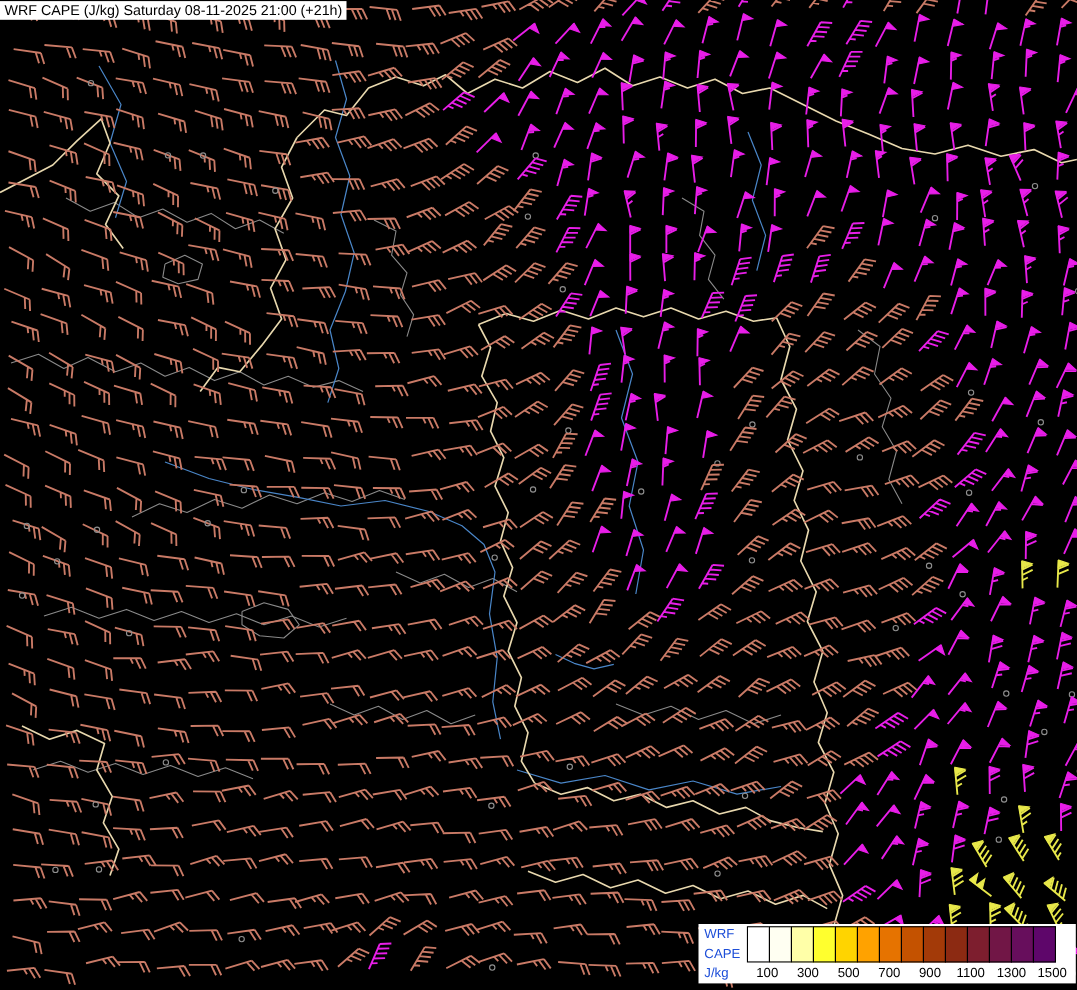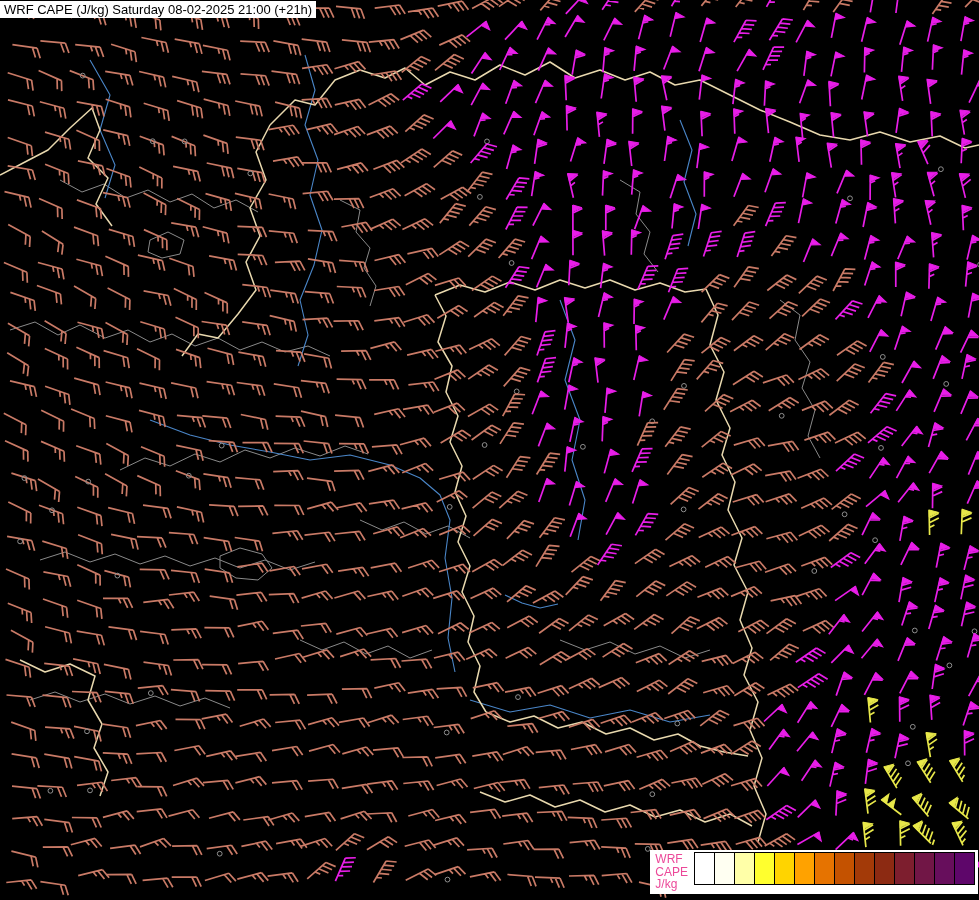--- a/index.html
+++ b/index.html
@@ -14,21 +14,21 @@
     z-index:5;
   }
   #title1{top:1px;}
   #title2{top:19px;}
   .legend{
     position:absolute;right:1px;bottom:6px;background:#ffffff;
     display:flex;align-items:stretch;padding:2px 3px;z-index:5;
   }
   .legend-left{
     display:flex;flex-direction:column;justify-content:space-between;
-    font-size:12px;color:#ec4899;padding:1px 6px 1px 2px;line-height:1.05;
+    font-size:12px;color:#1d4ed8;padding:1px 6px 1px 2px;line-height:1.05;
   }
   .legend-right{display:flex;flex-direction:column;}
   .swatches{display:flex;height:33px;}
   .swatch{width:21px;height:100%;border:1px solid #000;margin-left:-1px;box-sizing:border-box;}
   .swatch:first-child{margin-left:0;}
   .ticks{display:flex;justify-content:space-between;font-size:12px;color:#000;height:17px;align-items:center;}
   .tick{width:37px;text-align:center;}
 </style>
 </head>
 <body>
@@ -2963,21 +2963,21 @@
           <path d="M0,-25 L9,-22.4 L0,-18.5 Z " fill="#e81ee8" stroke="#e81ee8" stroke-width="1"></path>
         </g>
         <g transform="translate(962.0,880.0) rotate(32.4)">
           <path d="M0,0 L0,-25 M0,-17 L9.5,-21.5" stroke="#e81ee8" fill="none" stroke-width="1.7"></path>
           <path d="M0,-25 L9,-22.4 L0,-18.5 Z " fill="#e81ee8" stroke="#e81ee8" stroke-width="1"></path>
         </g>
         <circle cx="975.0" cy="885.0" r="2.4" fill="none" stroke="#8f8f8f" stroke-width="1"></circle>
       </g>
     </svg>
 
-  <div class="title-box" id="title1">WRF CAPE (J/kg) Saturday 08-02-2025 21:00 (+21h)</div>
+  <div class="title-box" id="title1">WRF CAPE (J/kg) Saturday 08-11-2025 21:00 (+21h)</div>
 
 
   <div class="legend">
     <div class="legend-left">
       <span>WRF</span>
       <span>CAPE</span>
       <span>J/kg</span>
     </div>
     <div class="legend-right">
       <div class="swatches" id="swatches">
@@ -2989,16 +2989,26 @@
           <div class="swatch" style="background: rgb(255, 162, 0);"></div>
           <div class="swatch" style="background: rgb(230, 115, 0);"></div>
           <div class="swatch" style="background: rgb(196, 82, 0);"></div>
           <div class="swatch" style="background: rgb(163, 58, 8);"></div>
           <div class="swatch" style="background: rgb(140, 42, 18);"></div>
           <div class="swatch" style="background: rgb(125, 30, 46);"></div>
           <div class="swatch" style="background: rgb(113, 22, 70);"></div>
           <div class="swatch" style="background: rgb(103, 14, 92);"></div>
           <div class="swatch" style="background: rgb(94, 6, 106);"></div>
         </div>
+      <div class="ticks" id="ticks">
+          <div class="tick">100</div>
+          <div class="tick">300</div>
+          <div class="tick">500</div>
+          <div class="tick">700</div>
+          <div class="tick">900</div>
+          <div class="tick">1100</div>
+          <div class="tick">1300</div>
+          <div class="tick">1500</div>
+        </div>
     </div>
   </div>
 
 </div>
 
 </body></html>

